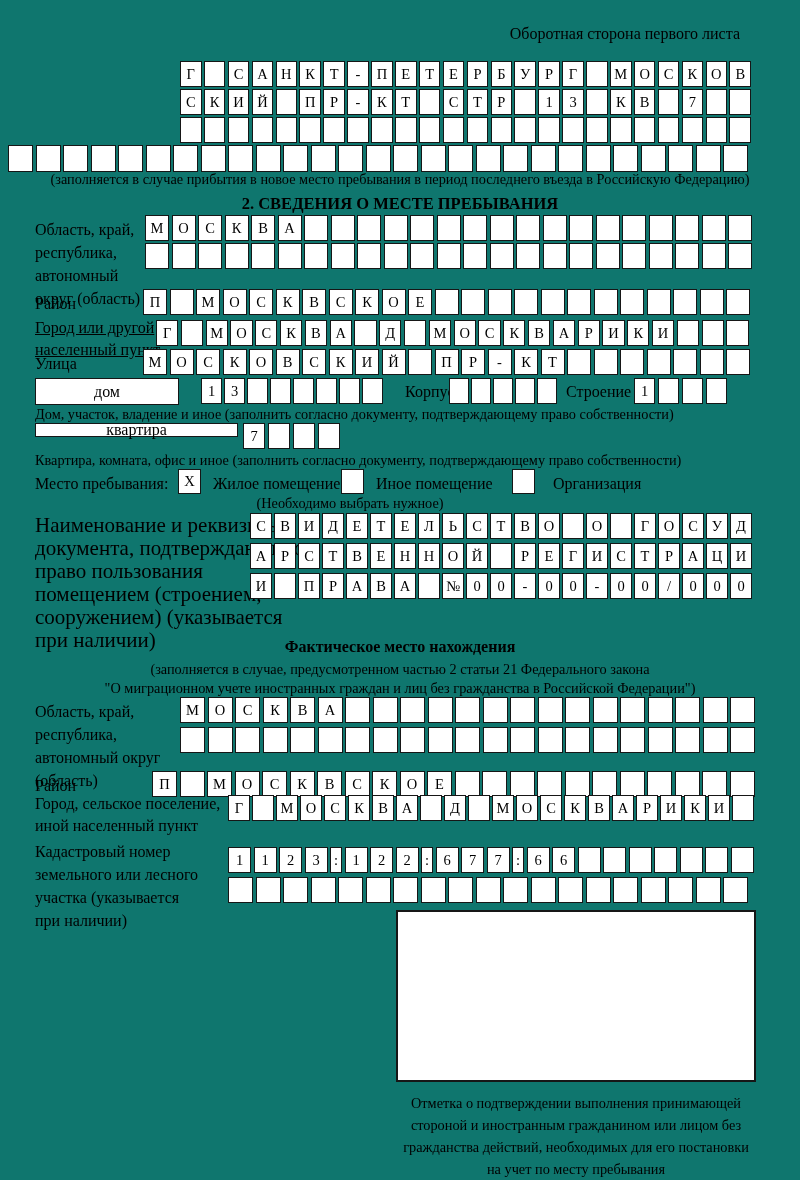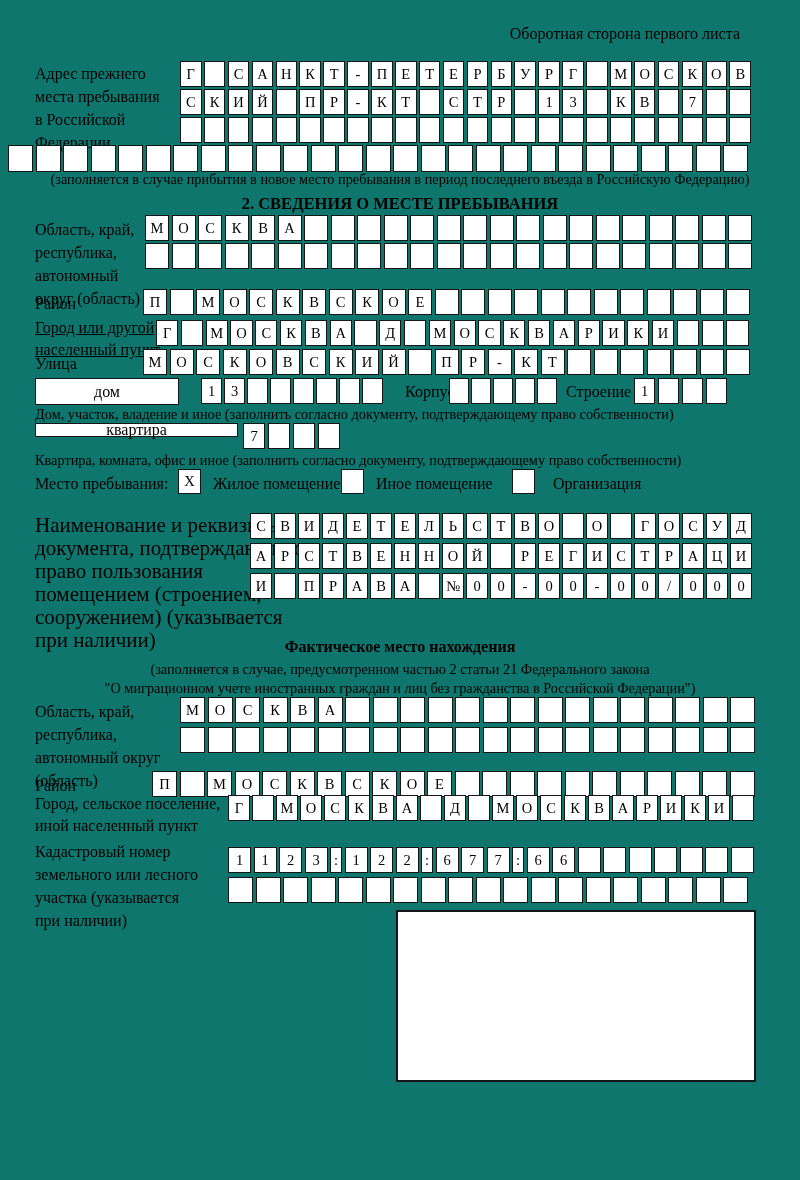--- a/index.html
+++ b/index.html
@@ -23,24 +23,20 @@
        display:flex;align-items:center;justify-content:center;font-size:14.5px;background:#fff;}
   .bigbox{position:absolute;border:2px solid #161616;box-sizing:border-box;background:#fff;}
 </style>
 </head>
 <body>
 
 <div class="page">
 
   <div class="abs lbl" style="top:22px;right:60px;">Оборотная сторона первого листа</div>
 
-  <div class="abs lbl pre" style="left:35px;top:62px;">Адрес прежнего
-места пребывания
-в Российской
-Федерации</div>
   <div class="cellrow" style="left:180px;top:61px;--cw:21.5px;gap:2.4px;">
       <div class="cell">Г</div>
       <div class="cell"></div>
       <div class="cell">С</div>
       <div class="cell">А</div>
       <div class="cell">Н</div>
       <div class="cell">К</div>
       <div class="cell">Т</div>
       <div class="cell">-</div>
       <div class="cell">П</div>
@@ -320,20 +316,21 @@
     </div>
   <div class="abs note" style="left:35px;top:452px;">Квартира, комната, офис и иное (заполнить согласно документу, подтверждающему право собственности)</div>
 
   <div class="abs lbl" style="left:35px;top:472px;">Место пребывания:</div>
   <div class="chk" style="left:178px;top:469px;">X</div>
   <div class="abs lbl" style="left:213px;top:472px;">Жилое помещение</div>
   <div class="chk" style="left:341px;top:469px;"></div>
   <div class="abs lbl" style="left:376px;top:472px;">Иное помещение</div>
   <div class="chk" style="left:512px;top:469px;"></div>
   <div class="abs lbl" style="left:553px;top:472px;">Организация</div>
+  <div class="abs note" style="left:115px;top:495px;width:470px;text-align:center;">(Необходимо выбрать нужное)</div>
 
   <div class="abs lbl-sm pre" style="left:35px;top:514px;">Наименование и реквизиты
 документа, подтверждающего
 право пользования
 помещением (строением,
 сооружением) (указывается
 при наличии)</div>
   <div class="cellrow" style="left:250px;top:513px;--cw:22px;gap:2px;">
       <div class="cell">С</div>
       <div class="cell">В</div>
@@ -556,14 +553,18 @@
       <div class="cell"></div>
       <div class="cell"></div>
       <div class="cell"></div>
       <div class="cell"></div>
       <div class="cell"></div>
       <div class="cell"></div>
       <div class="cell"></div>
     </div>
 
   <div class="bigbox" style="left:396px;top:910px;width:360px;height:172px;"></div>
+  <div class="abs note pre" style="left:385px;top:1092px;width:382px;text-align:center;line-height:22px;">Отметка о подтверждении выполнения принимающей
+стороной и иностранным гражданином или лицом без
+гражданства действий, необходимых для его постановки
+на учет по месту пребывания</div>
 
 </div>
 
 </body></html>

